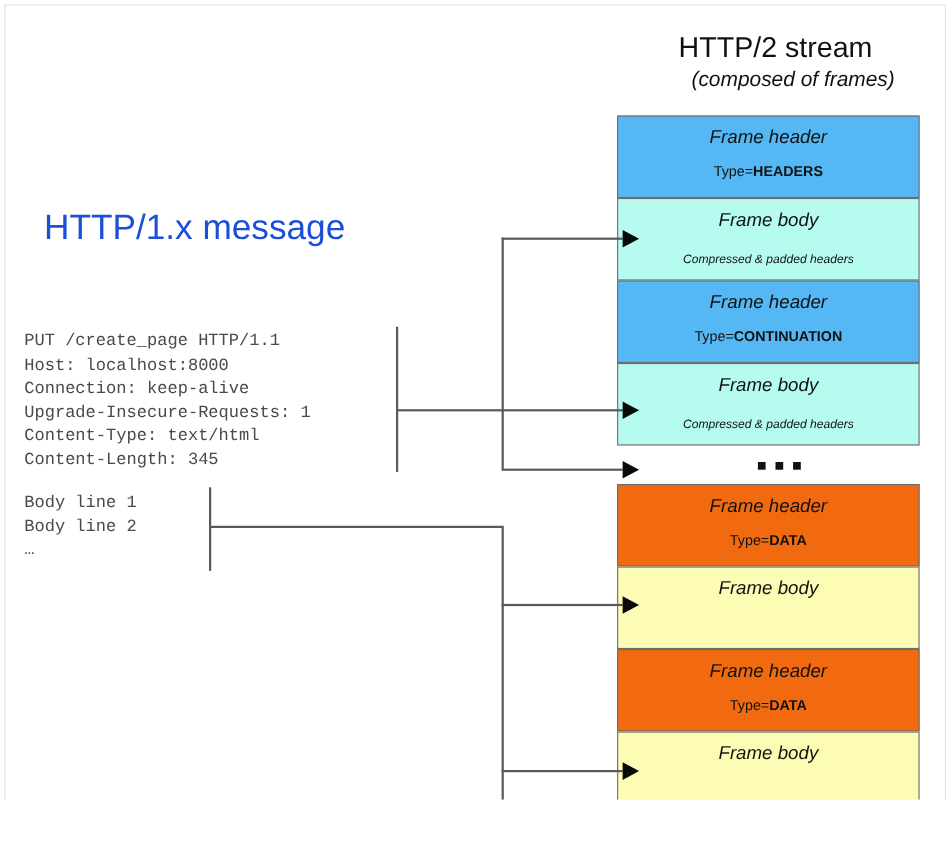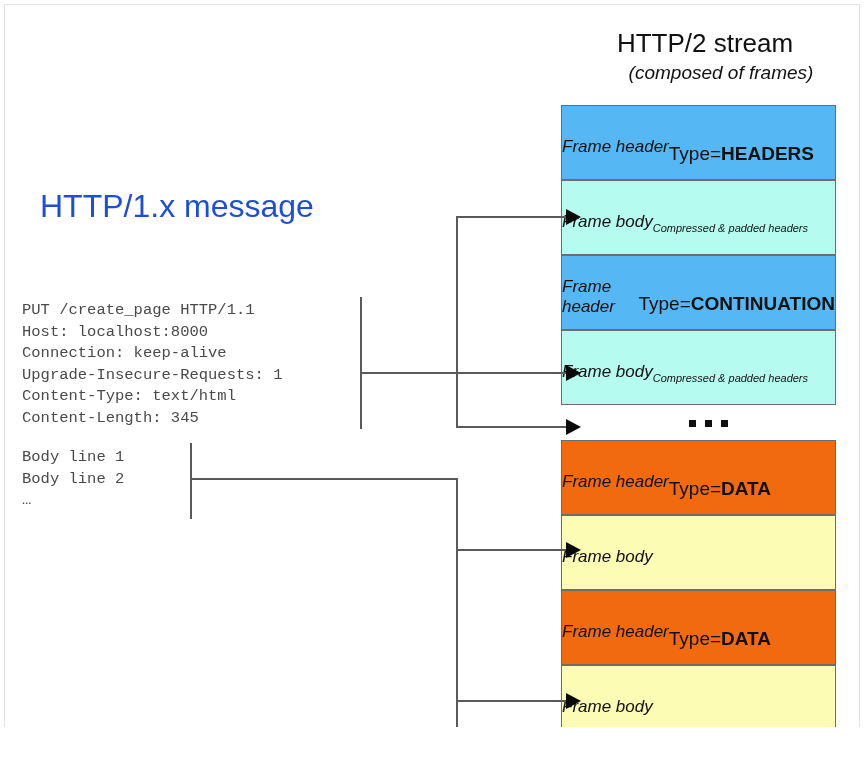--- a/index.html
+++ b/index.html
@@ -65,34 +65,34 @@
   #msg-body{ left:22px; top:447px; }
 
   
   .block{
     position:absolute;
     left:561px;
     width:275px;
     box-sizing:border-box;
     border:1px solid #6d6d6d;
     display:flex;
-    flex-direction:row;
+    flex-direction:column;
     align-items:center;
     justify-content:flex-start;
   }
   .block .l1{
     font-size:17px;
     font-style:italic;
     color:#111111;
     margin-top:9px;
   }
   .block .l2{
-    font-size:19px;
-    color:#111111;
-    margin-top:23px;
+    font-size:13px;
+    color:#111111;
+    margin-top:13px;
   }
   .block .l2 b{ font-weight:bold; }
   .block .l2c{
     font-size:11px;
     font-style:italic;
     color:#111111;
     margin-top:20px;
   }
 
   .hdr-blue{ background:#55b8f5; }

